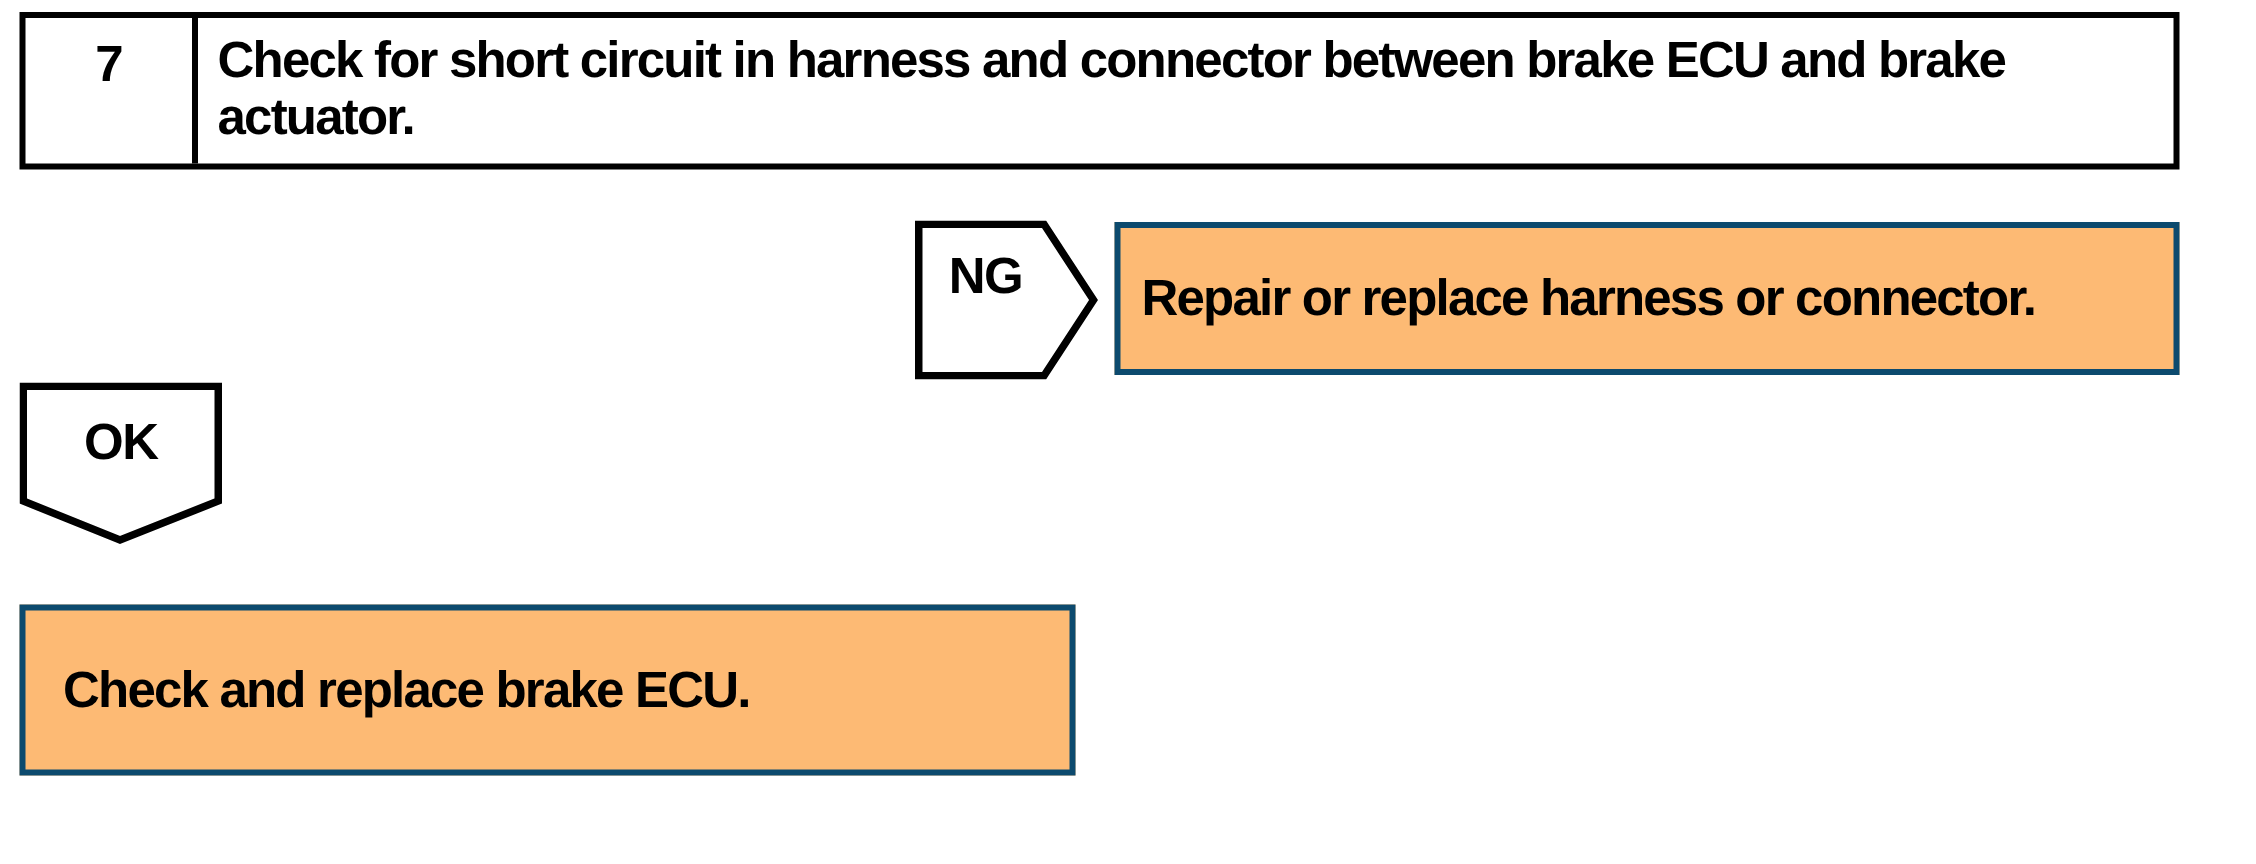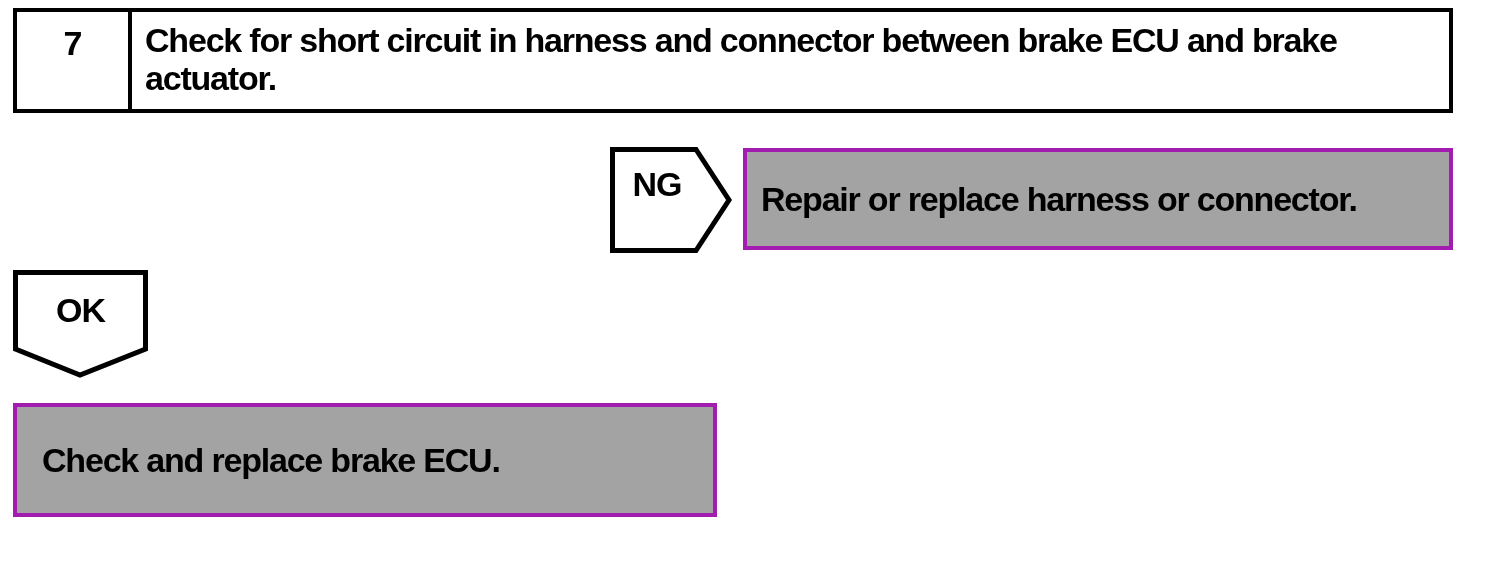--- a/index.html
+++ b/index.html
@@ -70,34 +70,34 @@
     left: 610px;
     top: 147px;
     width: 122px;
     height: 74px;
   }
   .ng-arrow .arrow-label {
     left: 0; top: 0; bottom: 0; right: 28px;
   }
   .ok-arrow {
     left: 13px;
-    top: 270px;
+    top: 255px;
     width: 135px;
     height: 108px;
   }
   .ok-arrow .arrow-label {
     left: 0; top: 0; right: 0; bottom: 28px;
   }
 
   
   .action-box {
     position: absolute;
-    border: 4px solid #a21caf;
+    border: 4px solid #0c4a6e;
     box-sizing: border-box;
-    background: #a3a3a3;
+    background: #fdba74;
     display: flex;
     align-items: center;
     font-size: 34px;
     letter-spacing: -1.2px;
     line-height: 38px;
   }
   .ng-action-box {
     left: 743px;
     top: 148px;
     width: 710px;

